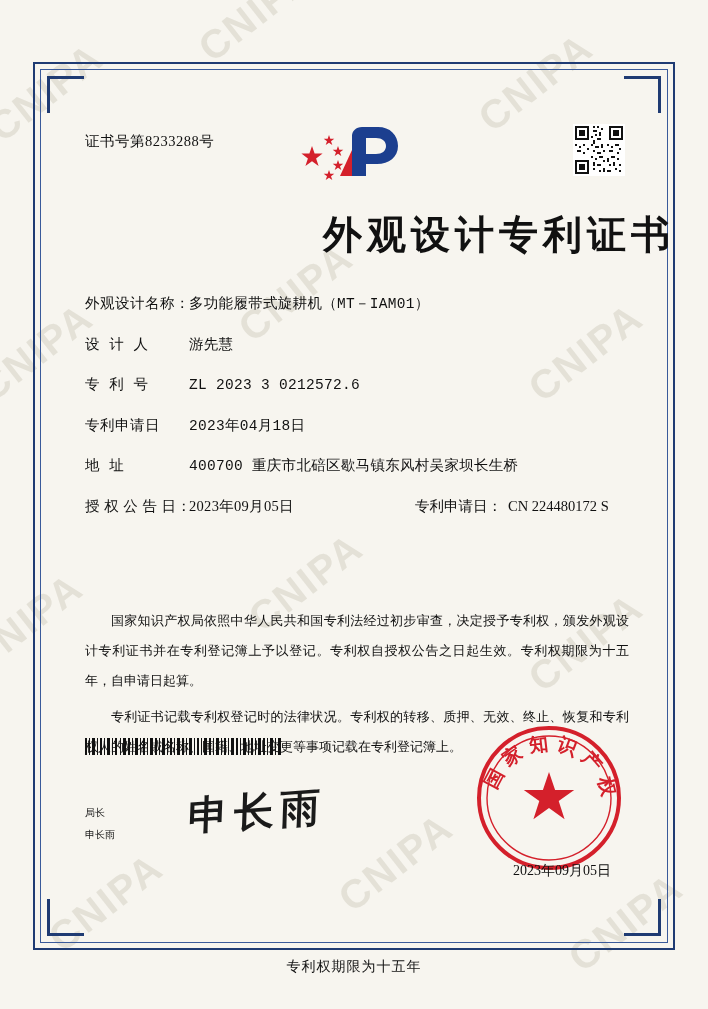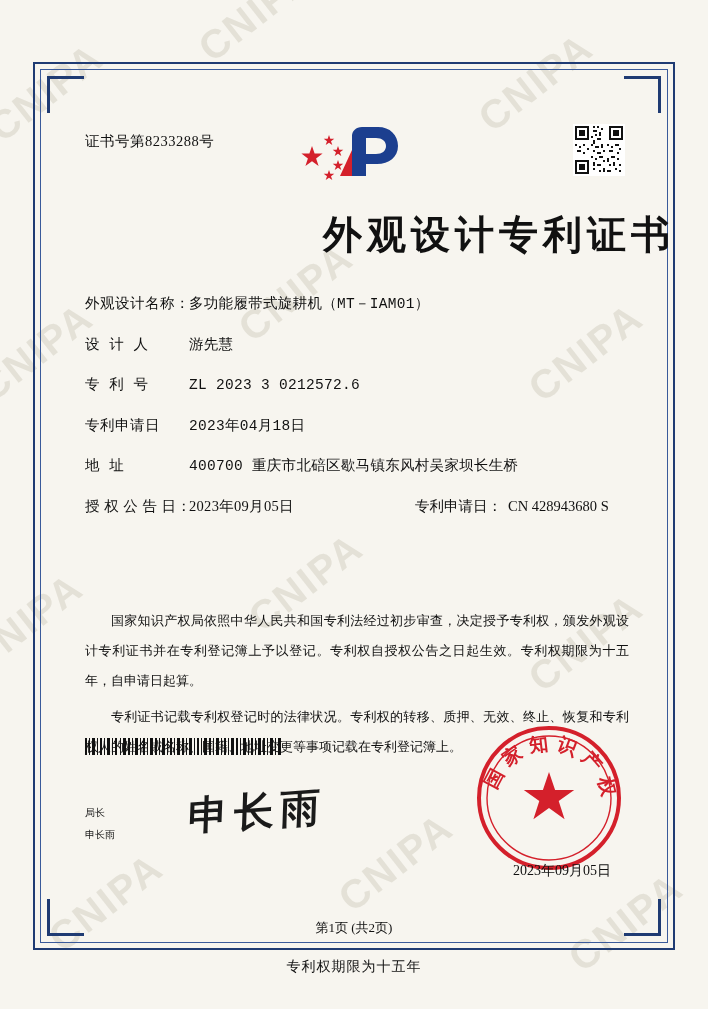--- a/index.html
+++ b/index.html
@@ -355,21 +355,21 @@
       <span class="val">400700 重庆市北碚区歇马镇东风村吴家坝长生桥</span>
     </div>
 
     <div class="row-dual">
       <div class="dual-left">
         <span class="lbl spread">授 权 公 告 日：</span>
         <span class="val">2023年09月05日</span>
       </div>
       <div class="dual-right">
         <span class="lbl2">专利申请日：</span>
-        <span>CN 428943680 S</span>
+        <span>CN 224480172 S</span>
       </div>
     </div>
   </div>
 
   <div class="paras">
     <p>国家知识产权局依照中华人民共和国专利法经过初步审查，决定授予专利权，颁发外观设计专利证书并在专利登记簿上予以登记。专利权自授权公告之日起生效。专利权期限为十五年，自申请日起算。</p>
     <p>专利证书记载专利权登记时的法律状况。专利权的转移、质押、无效、终止、恢复和专利权人的姓名或名称、国籍、地址变更等事项记载在专利登记簿上。</p>
   </div>
 
   <div class="barcode">
@@ -444,16 +444,15 @@
       <text font-family="'DejaVu Serif', serif" font-size="19" font-weight="700" fill="#d4202b" letter-spacing="7">
         <textPath href="#sealArc" startOffset="8%">国家知识产权局</textPath>
       </text>
       <g transform="translate(74,74)">
         <path d="M0,-26 L6.1,-7.9 L25.2,-7.9 L9.7,3.1 L15.6,21.2 L0,10 L-15.6,21.2 L-9.7,3.1 L-25.2,-7.9 L-6.1,-7.9 Z" fill="#d4202b"></path>
       </g>
     </svg>
   </div>
   <div class="seal-date">2023年09月05日</div>
 
-  <div class="page-no">第1页 (共2页)</div>
 </div>
 
 <div class="footnote">专利权期限为十五年</div>
 
 </body></html>

